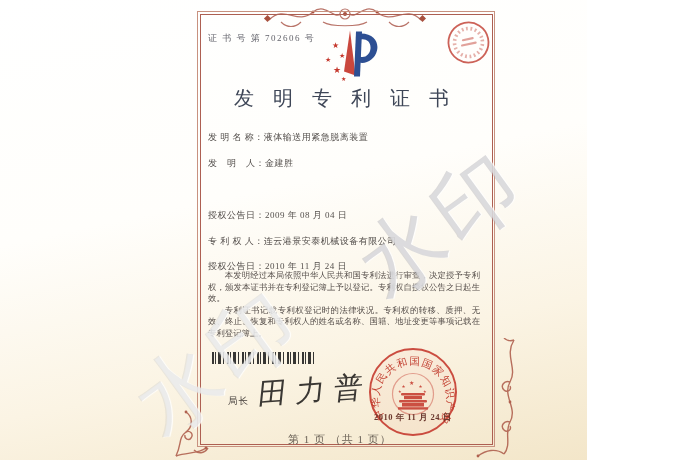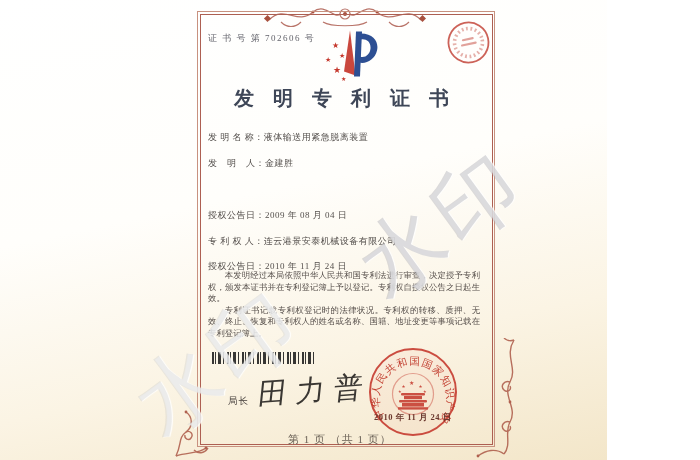--- a/index.html
+++ b/index.html
@@ -1,28 +1,28 @@
 <!DOCTYPE html>
 <html><head>
 <meta charset="utf-8">
 <style>
   html,body{margin:0;padding:0;width:700px;height:460px;overflow:hidden;
     font-family:"Liberation Serif","DejaVu Serif",serif;}
   #stage{position:relative;width:587px;height:460px;
-    background:linear-gradient(168deg,#ffffff 0%,#fffefb 42%,#fbf4e4 72%,#f3e6c9 100%);padding-left:20px;}
+    background:linear-gradient(168deg,#ffffff 0%,#fffefb 42%,#fbf4e4 72%,#f3e6c9 100%);}
   
   .frame-outer{position:absolute;left:197px;top:11px;width:296px;height:434px;
     border:1px solid #c8917f;}
   .frame-inner{position:absolute;inset:1.5px;border:1.5px solid #ad5f52;}
   
   .cert-no{position:absolute;left:208px;top:32px;font-size:9px;color:#63636b;
     letter-spacing:1.5px;white-space:nowrap;}
   .logo{position:absolute;left:320px;top:29px;width:58px;height:55px;}
   .title{position:absolute;left:197px;top:85px;width:296px;text-align:center;
-    font-size:20px;font-weight:700;letter-spacing:7px;color:#3e4657;white-space:nowrap;}
+    font-size:20px;font-weight:400;letter-spacing:7px;color:#3e4657;white-space:nowrap;}
   
   .agency-seal{position:absolute;left:446px;top:20px;width:45px;height:45px;opacity:.85;}
   
   .field{position:absolute;left:208px;font-size:9px;color:#55504d;white-space:nowrap;
     letter-spacing:.5px;}
   .field .lab{color:#514c49;}
   
   .body-text{position:absolute;left:208px;top:270px;width:272px;font-size:8.4px;
     line-height:11.6px;color:#564f4b;text-align:justify;}
   .body-text p{margin:0;text-indent:2em;}

